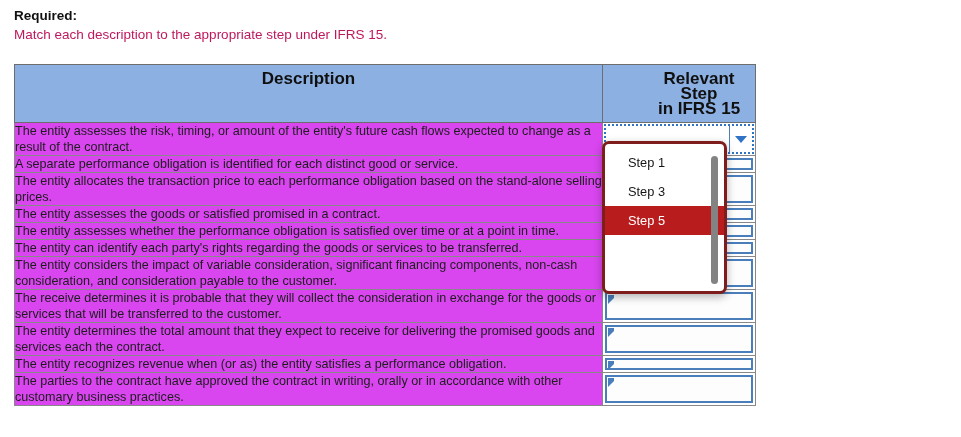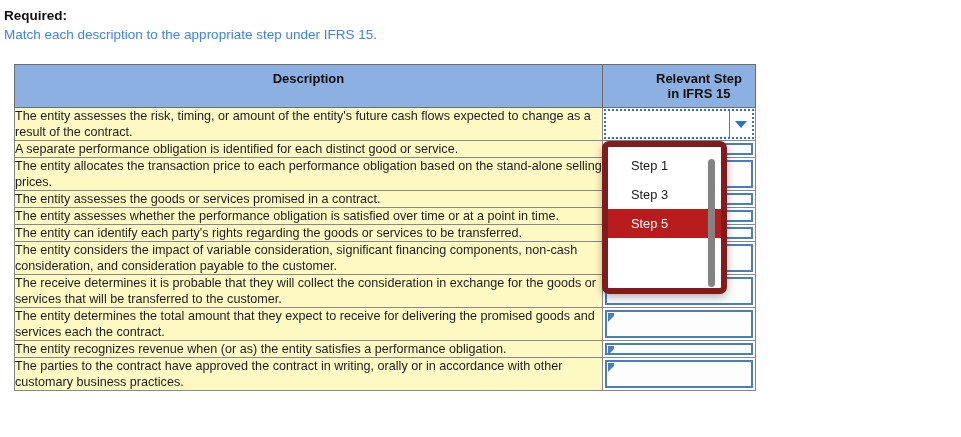--- a/index.html
+++ b/index.html
@@ -13,69 +13,69 @@
     position: relative;
     overflow: hidden;
     font-family: "Liberation Sans", sans-serif;
     color: #1a1a1a;
     -webkit-font-smoothing: antialiased;
   }
 
   
   #prompt {
     position: absolute;
-    left: 4px;
+    left: 14px;
     top: 6px;
     width: 700px;
   }
   #prompt .req-label {
     font-size: 13.5px;
     font-weight: bold;
     line-height: 19px;
     color: #111111;
   }
   #prompt .req-text {
     font-size: 13.5px;
     line-height: 19px;
-    color: #3b82f6;
+    color: #be185d;
   }
 
   
   #match-table {
     position: absolute;
     left: 14px;
     top: 64px;
     width: 685px;
     border-collapse: collapse;
     table-layout: fixed;
   }
   #match-table td, #match-table th {
     border: 1px solid #888888;
     padding: 0;
     vertical-align: top;
   }
   #match-table th.hdr {
     background: #8cb0e2;
     color: #101010;
-    font-size: 13px;
+    font-size: 17px;
     font-weight: bold;
     text-align: center;
     line-height: 15px;
     padding: 6px 4px 6px 4px;
     border: 1px solid #6d6d6d;
   }
   #match-table th.hdr-desc { width: 579px; }
   #match-table th.hdr-step { width: 104px; padding-left: 44px; }
 
   td.desc {
     font-size: 12.6px;
     line-height: 16px;
     padding: 3px 5px 3px 6px;
     color: #1d1d1d;
-    background: #fef9c3;
+    background: #d946ef;
     margin-left: 44px;
   }
   td.stepcell {
     background: #ffffff;
     position: relative;
     padding: 0;
   }
 
   
   .answer-box {
@@ -140,21 +140,21 @@
   }
 
   
   #dd-popup {
     position: absolute;
     left: 602px;
     top: 141px;
     width: 125px;
     height: 153px;
     background: #ffffff;
-    border: 6px solid #7f1d1d;
+    border: 3px solid #7f1d1d;
     border-radius: 7px;
     box-shadow: 0 3px 9px rgba(0,0,0,0.30);
     box-sizing: border-box;
     overflow: hidden;
     z-index: 40;
   }
   #dd-popup .notch {
     position: absolute;
     left: 24px;
     top: -7px;
@@ -239,21 +239,21 @@
       <tr>
         <td class="desc">The entity allocates the transaction price to each performance obligation based on the stand-alone selling prices.</td>
         <td class="stepcell">
           <div class="answer-box">
             <span class="corner-marker"></span>
             <span style="position: absolute; left: 8px; top: 4px; font-size: 12.5px;"></span>
           </div>
         </td>
       </tr>
       <tr>
-        <td class="desc">The entity assesses the goods or services promised in a contract.</td>
+        <td class="desc">The entity assesses the goods or satisfied promised in a contract.</td>
         <td class="stepcell">
           <div class="answer-box">
             <span class="corner-marker"></span>
             <span style="position: absolute; left: 8px; top: 4px; font-size: 12.5px;"></span>
           </div>
         </td>
       </tr>
       <tr>
         <td class="desc">The entity assesses whether the performance obligation is satisfied over time or at a point in time.</td>
         <td class="stepcell">

